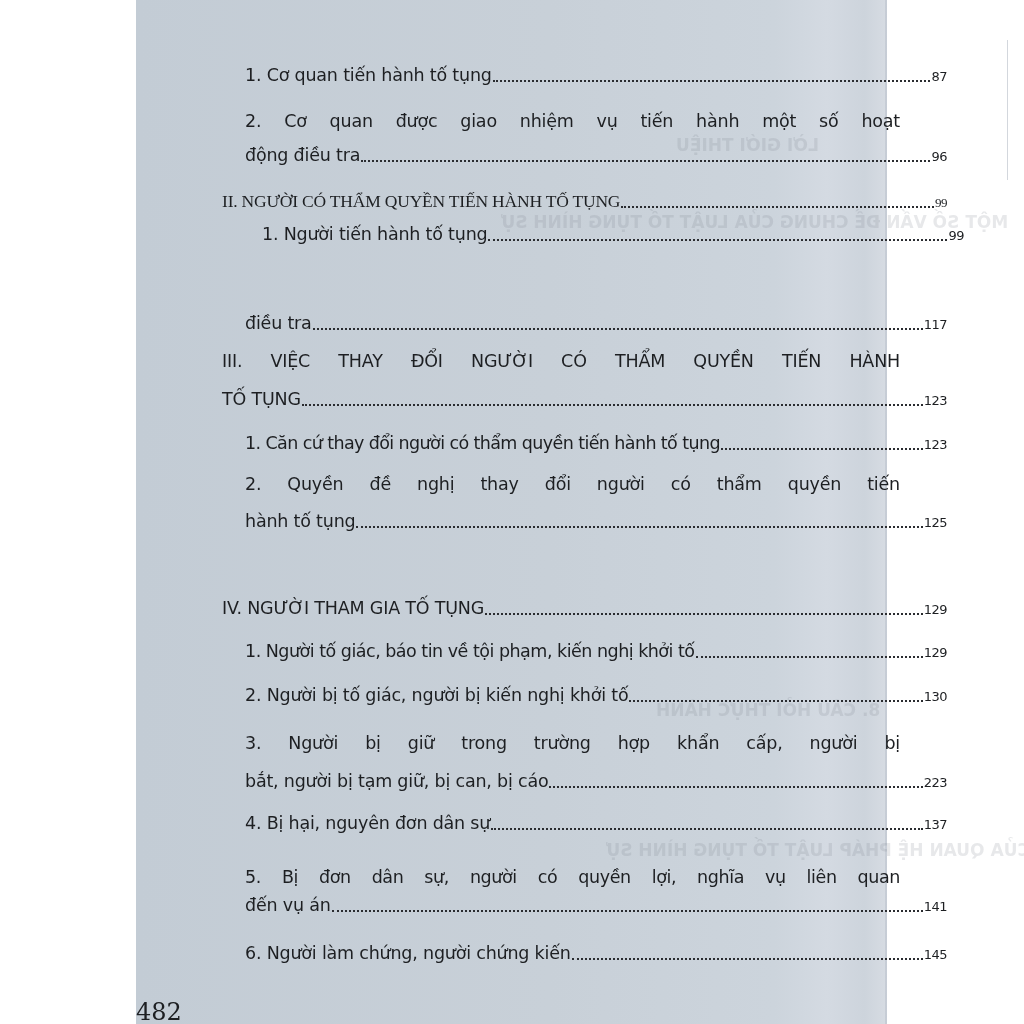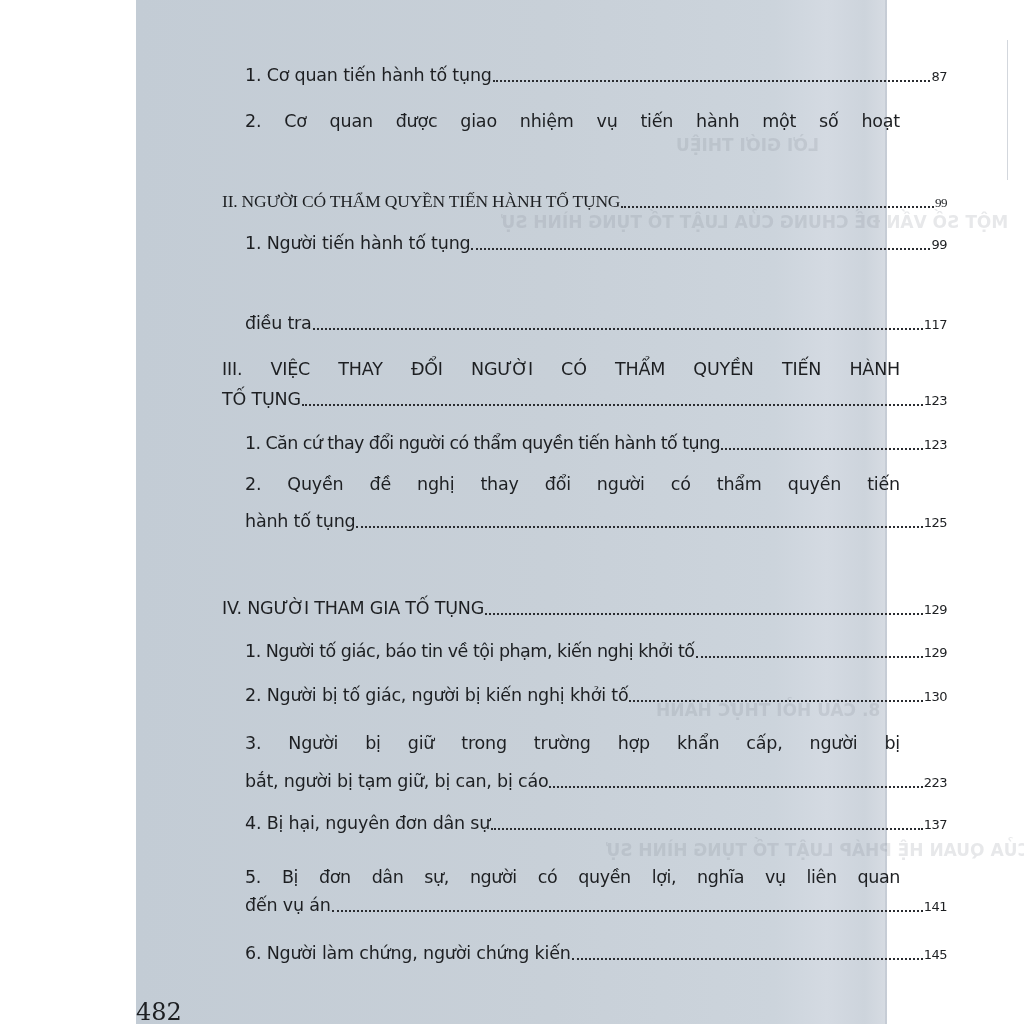--- a/index.html
+++ b/index.html
@@ -107,40 +107,45 @@
 
     <div class="line sub" style="top:64px;">
       <span class="txt">1. Cơ quan tiến hành tố tụng</span>
       <span class="dots"></span>
       <span class="pg">87</span>
     </div>
 
     <div class="line sub" style="top:110px;">
       <span class="txt justify" style="padding-right:47px;">2. Cơ quan được giao nhiệm vụ tiến hành một số hoạt</span>
     </div>
+    <div class="line sub" style="top:144px;">
+      <span class="txt">động điều tra</span>
+      <span class="dots"></span>
+      <span class="pg">96</span>
+    </div>
 
     <div class="line sec" style="top:190px;font-family:Liberation Serif, serif;">
       <span class="txt">II. NGƯỜI CÓ THẨM QUYỀN TIẾN HÀNH TỐ TỤNG</span>
       <span class="dots"></span>
       <span class="pg">99</span>
     </div>
 
-    <div class="line sub" style="top:232px;">
+    <div class="line sub" style="top:223px;margin-left:17px;">
       <span class="txt">1. Người tiến hành tố tụng</span>
       <span class="dots"></span>
       <span class="pg">99</span>
     </div>
 
     <div class="line sub" style="top:312px;">
       <span class="txt">điều tra</span>
       <span class="dots"></span>
       <span class="pg">117</span>
     </div>
 
-    <div class="line sec" style="top:358px;">
+    <div class="line sec" style="top:350px;">
       <span class="txt justify" style="padding-right:47px;">III. VIỆC THAY ĐỔI NGƯỜI CÓ THẨM QUYỀN TIẾN HÀNH</span>
     </div>
     <div class="line sec" style="top:388px;">
       <span class="txt">TỐ TỤNG</span>
       <span class="dots"></span>
       <span class="pg">123</span>
     </div>
 
     <div class="line sub" style="top:432px;">
       <span class="txt" style="letter-spacing:-0.6px;">1. Căn cứ thay đổi người có thẩm quyền tiến hành tố tụng</span>

